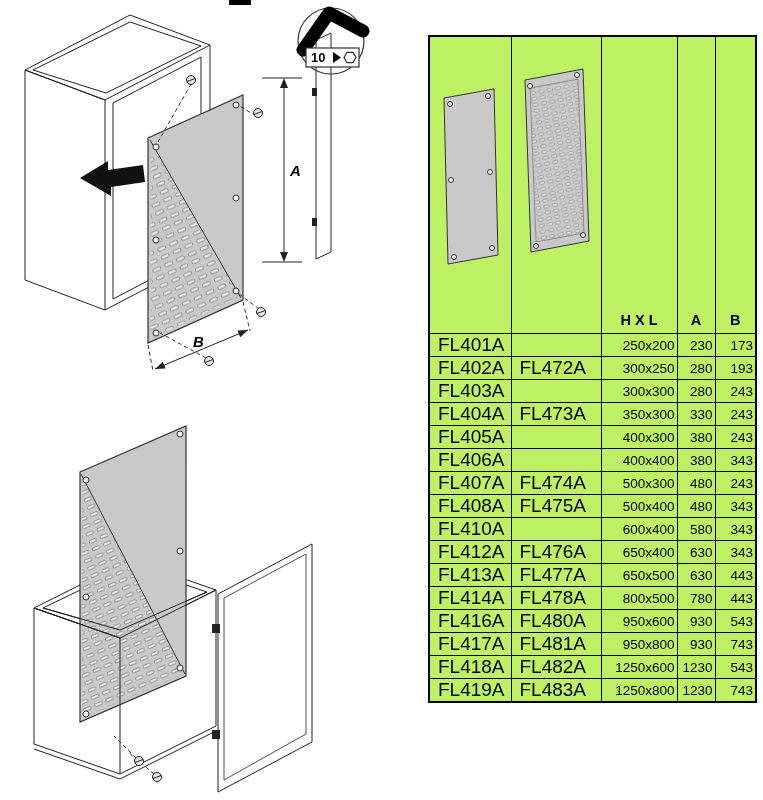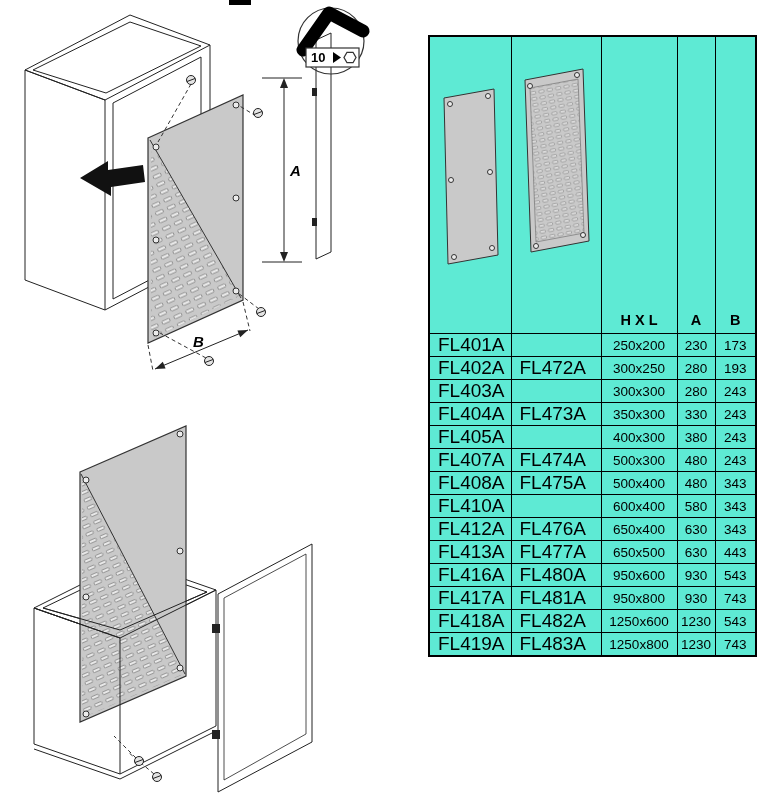--- a/index.html
+++ b/index.html
@@ -16,26 +16,26 @@
   .slot-fill  { fill:var(--slot_light,#f0f0f0); }
   .hole { fill:#ececec; stroke:#333; stroke-width:1; }
   .wire { stroke:#222; fill:none; stroke-width:1; }
   .leader { stroke:#333; fill:none; stroke-width:1; stroke-dasharray:4 3; }
   .dim-line { stroke:#222; fill:none; stroke-width:1; }
   .dim-label { font:italic bold 15px "Liberation Sans",sans-serif; fill:#000; }
   .torque-text { font:bold 13px "Liberation Sans",sans-serif; fill:#000; }
 
   .spec-table {
     position:absolute; left:428px; top:35px; width:327px;
-    border-collapse:collapse; background:#5eead4; table-layout:fixed;
+    border-collapse:collapse; background:#bef264; table-layout:fixed;
     border:2px solid #000;
   }
   .spec-table td { border:1px solid #000; overflow:hidden; white-space:nowrap; }
   td.code-cell { font-size:19px; height:22px; text-align:left; padding:0 0 0 8px; }
-  td.dim-cell  { font-size:13.5px; height:22px; text-align:center; padding:0 2px; }
+  td.dim-cell  { font-size:13.5px; height:22px; text-align:right; padding:0 2px; }
   .img-row td { height:250px; vertical-align:top; text-align:center; padding:0; }
   .img-row td.hdr-cell { vertical-align:bottom; font-weight:bold; font-size:14.5px; padding-bottom:5px; }
   .thumb-cell.c1 { padding-top:46px; }
   .thumb-cell.c2 { padding-top:26px; }
 </style>
 </head>
 <body>
 
 <div class="page">
 
@@ -250,20 +250,27 @@
       <td class="dim-cell">243</td>
     </tr>
         <tr>
       <td class="code-cell">FL405A</td>
       <td class="code-cell"></td>
       <td class="dim-cell">400x300</td>
       <td class="dim-cell">380</td>
       <td class="dim-cell">243</td>
     </tr>
         <tr>
+      <td class="code-cell">FL406A</td>
+      <td class="code-cell"></td>
+      <td class="dim-cell">400x400</td>
+      <td class="dim-cell">380</td>
+      <td class="dim-cell">343</td>
+    </tr>
+        <tr>
       <td class="code-cell">FL407A</td>
       <td class="code-cell">FL474A</td>
       <td class="dim-cell">500x300</td>
       <td class="dim-cell">480</td>
       <td class="dim-cell">243</td>
     </tr>
         <tr>
       <td class="code-cell">FL408A</td>
       <td class="code-cell">FL475A</td>
       <td class="dim-cell">500x400</td>
@@ -285,20 +292,27 @@
       <td class="dim-cell">343</td>
     </tr>
         <tr>
       <td class="code-cell">FL413A</td>
       <td class="code-cell">FL477A</td>
       <td class="dim-cell">650x500</td>
       <td class="dim-cell">630</td>
       <td class="dim-cell">443</td>
     </tr>
         <tr>
+      <td class="code-cell">FL414A</td>
+      <td class="code-cell">FL478A</td>
+      <td class="dim-cell">800x500</td>
+      <td class="dim-cell">780</td>
+      <td class="dim-cell">443</td>
+    </tr>
+        <tr>
       <td class="code-cell">FL416A</td>
       <td class="code-cell">FL480A</td>
       <td class="dim-cell">950x600</td>
       <td class="dim-cell">930</td>
       <td class="dim-cell">543</td>
     </tr>
         <tr>
       <td class="code-cell">FL417A</td>
       <td class="code-cell">FL481A</td>
       <td class="dim-cell">950x800</td>

